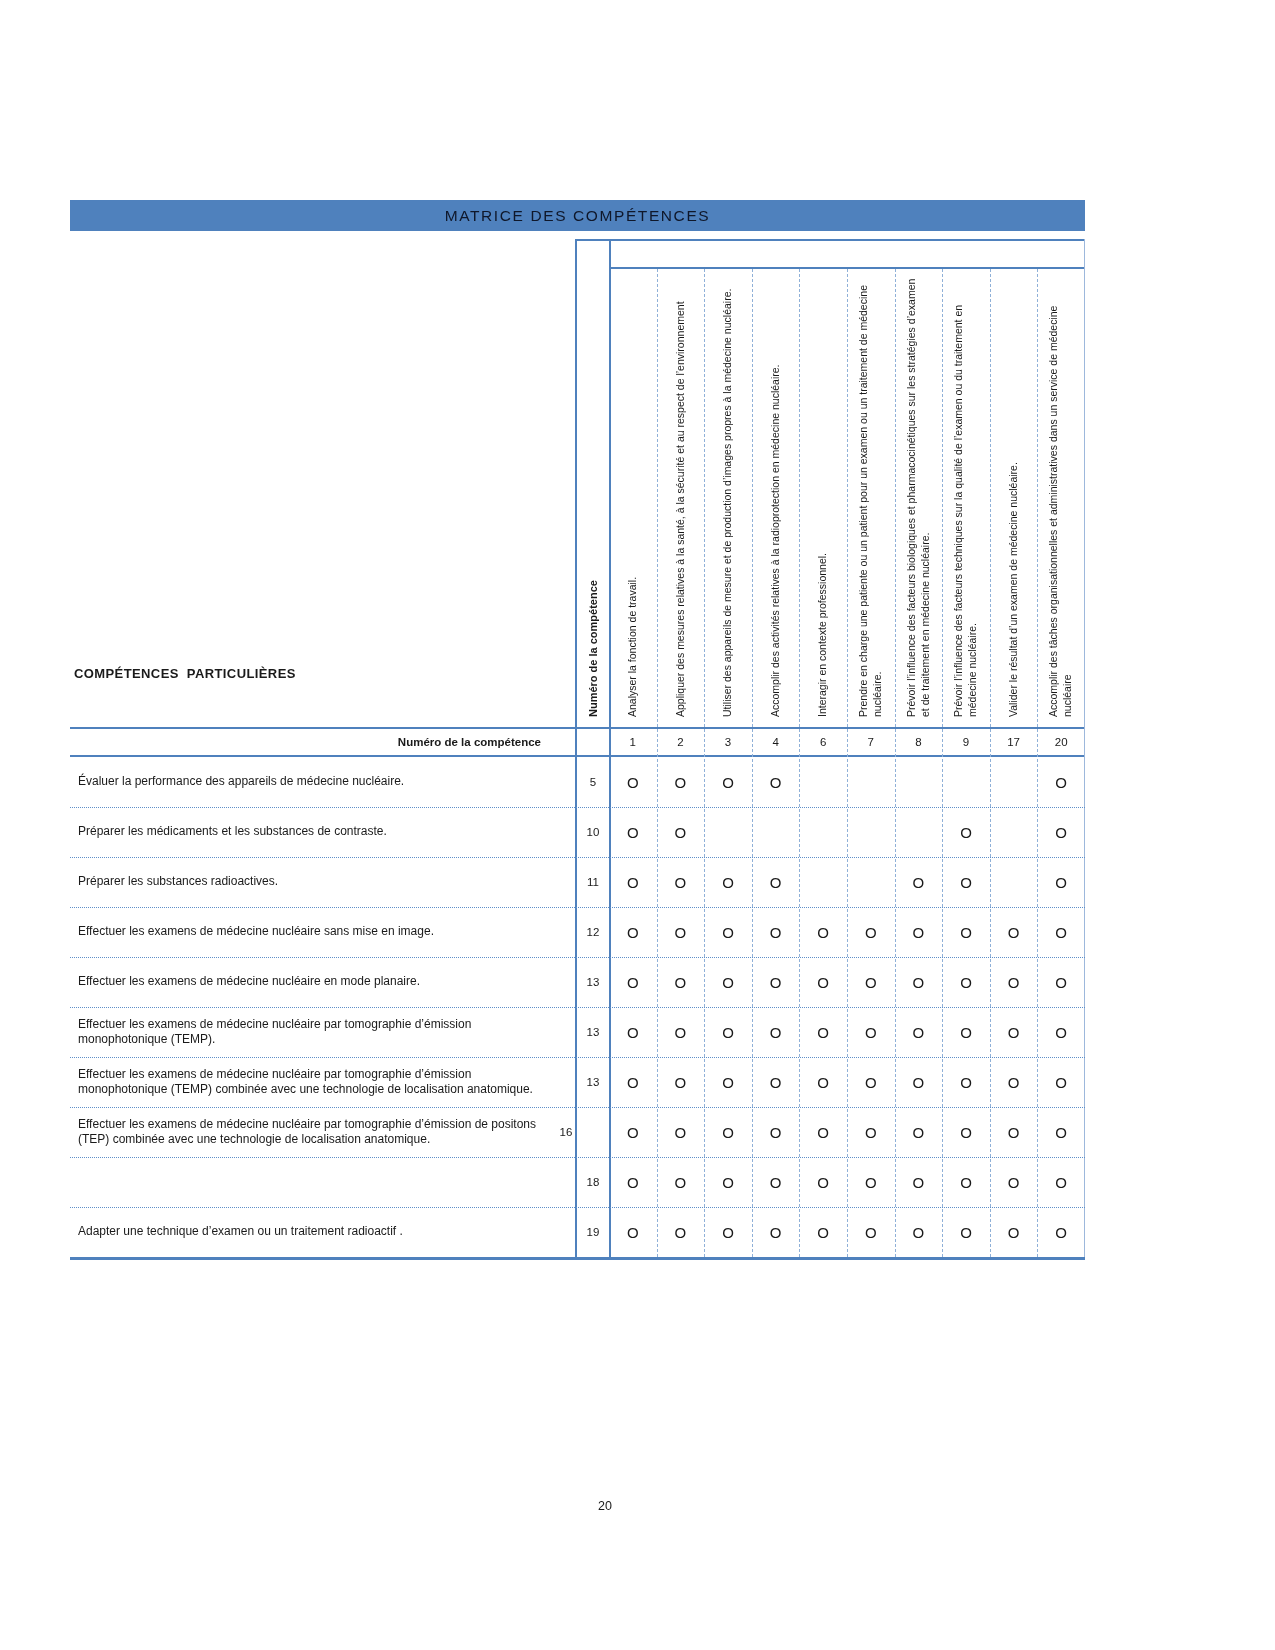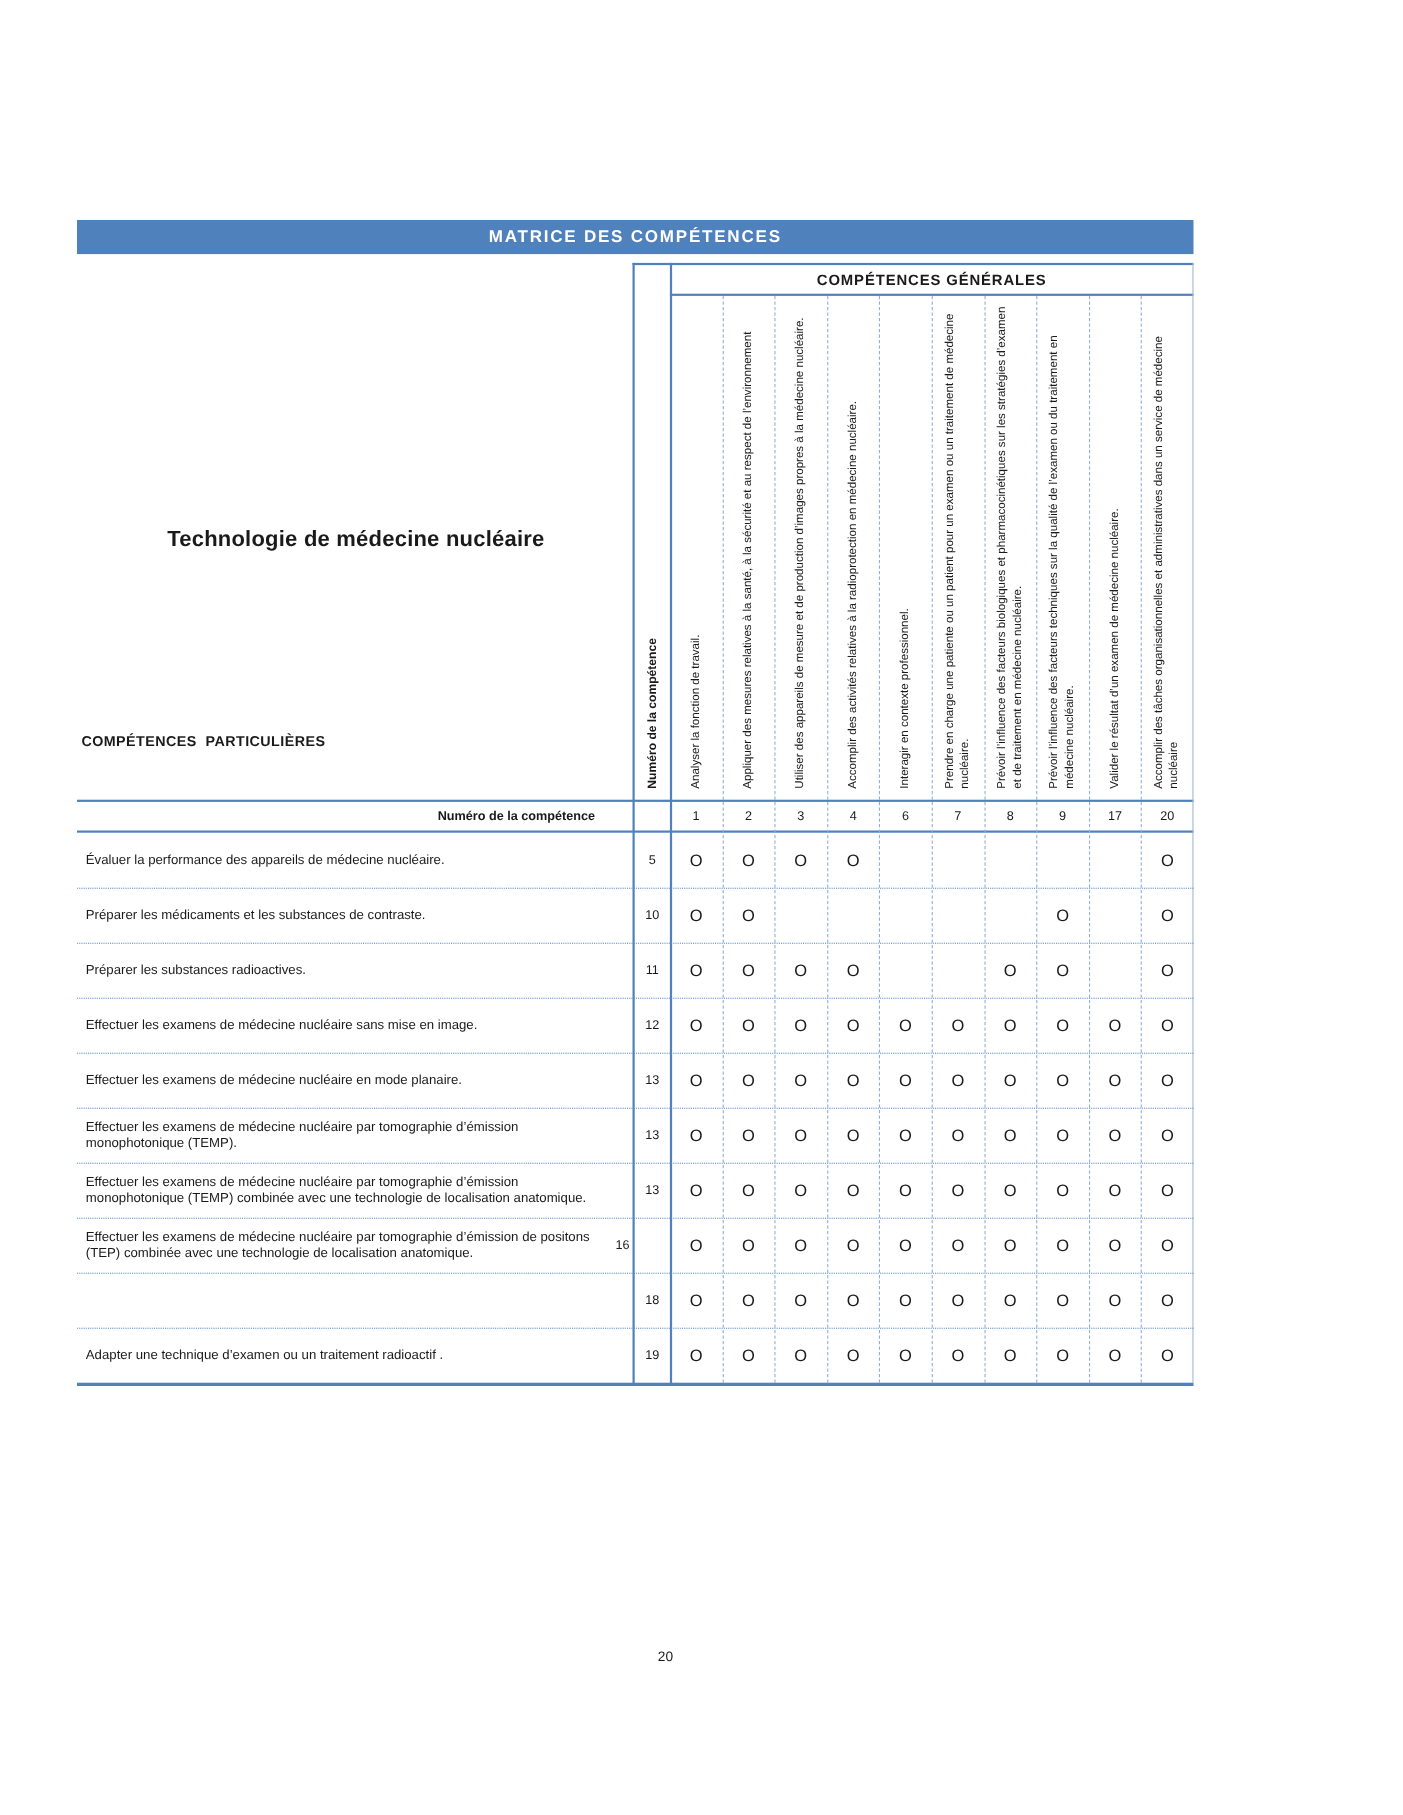--- a/index.html
+++ b/index.html
@@ -1,19 +1,19 @@
 <!DOCTYPE html>
 <html><head>
 <meta charset="utf-8">
 <style>
   html,body{margin:0;padding:0;}
   body{width:1275px;height:1650px;background:#ffffff;font-family:"Liberation Sans",sans-serif;color:#1a1a1a;position:relative;overflow:hidden;}
   #page{position:absolute;left:0;top:0;width:1275px;height:1650px;}
   .title-bar{position:absolute;left:70px;top:200px;width:1015px;height:31px;background:#4f81bd;display:flex;align-items:center;justify-content:center;}
-  .title-bar span{color:#ffffff;font-weight:bold;font-size:15.5px;letter-spacing:1.6px;}
+  .title-bar span{color:#0f172a;font-weight:normal;font-size:15.5px;letter-spacing:1.6px;}
   .general-header{position:absolute;left:609px;top:239px;width:476px;height:30px;display:flex;align-items:center;justify-content:center;font-weight:bold;font-size:13.5px;letter-spacing:.8px;}
   .program-title{position:absolute;left:70px;top:479px;width:507px;text-align:center;font-weight:bold;font-size:20px;letter-spacing:.2px;}
   .particular-header{position:absolute;left:74px;top:666px;font-weight:bold;font-size:13px;letter-spacing:.4px;white-space:pre;}
   .numbers-label{position:absolute;left:70px;top:727px;width:507px;height:30px;display:flex;align-items:center;justify-content:flex-end;padding-right:36px;box-sizing:border-box;font-weight:bold;font-size:11.5px;}
   .vcell{position:absolute;}
   .rot{position:absolute;left:0;top:100%;transform:rotate(-90deg);transform-origin:0 0;display:flex;align-items:center;box-sizing:border-box;padding:0 4px 0 10px;font-size:10.5px;line-height:1.32;}
   .num-vcell .rot{font-weight:bold;font-size:11px;}
   .ncell,.rnum,.mark{position:absolute;display:flex;align-items:center;justify-content:center;}
   .ncell{font-size:11.5px;}
   .rnum{font-size:11.5px;}
@@ -24,23 +24,21 @@
 </style>
 </head>
 <body>
 
 <div id="page">
 
   <div class="title-bar">
     <span>MATRICE DES COMPÉTENCES</span>
   </div>
 
-  <div class="general-header">COMPÉTENCES GÉNÉRALES</div>
-
-  <div class="program-title">Technologie de médecine nucléaire</div>
+
 
   <div class="particular-header">COMPÉTENCES  PARTICULIÈRES</div>
 
   <div class="vcell num-vcell" style="left:577px;top:269px;width:32px;height:458px;">
     <div class="rot" style="width:458px;height:32px;">
       <span>Numéro de la compétence</span>
     </div>
   </div>
 
   <div class="numbers-label">Numéro de la compétence</div>

